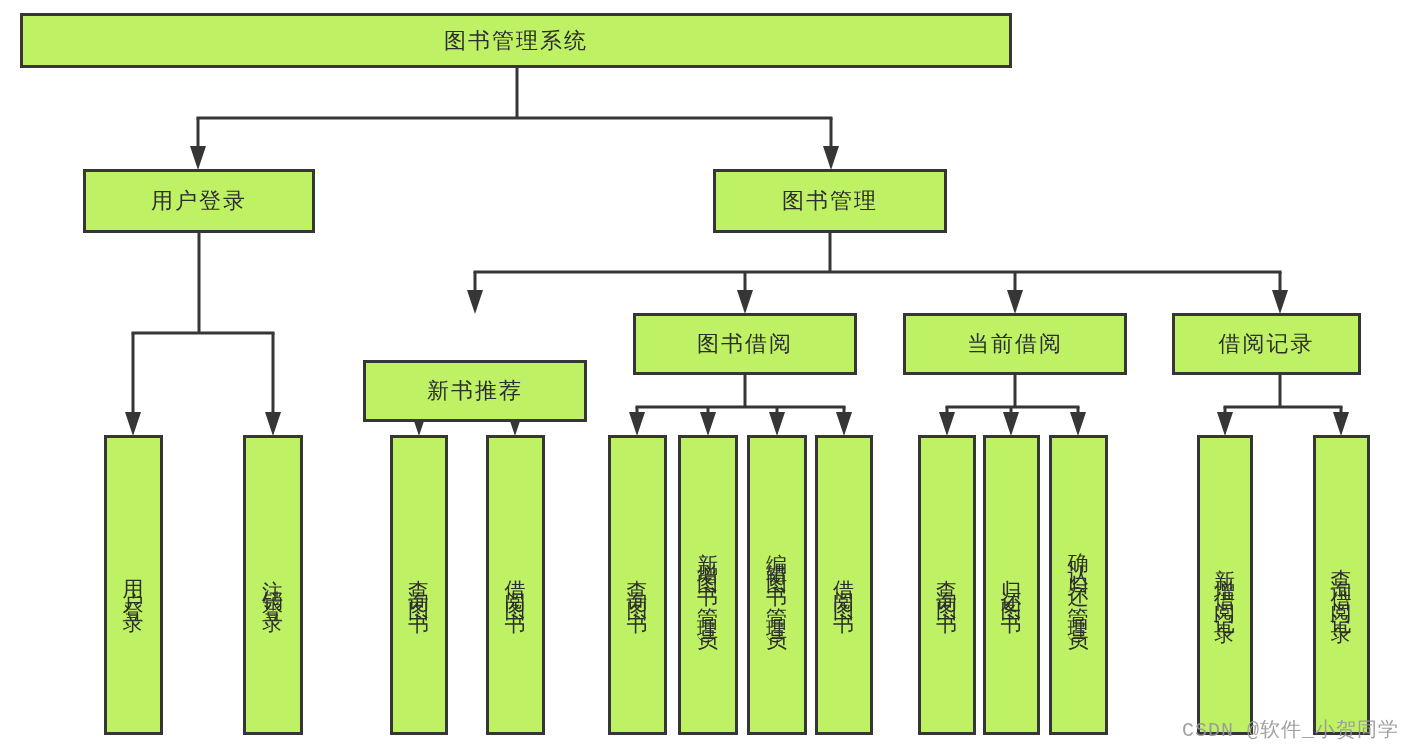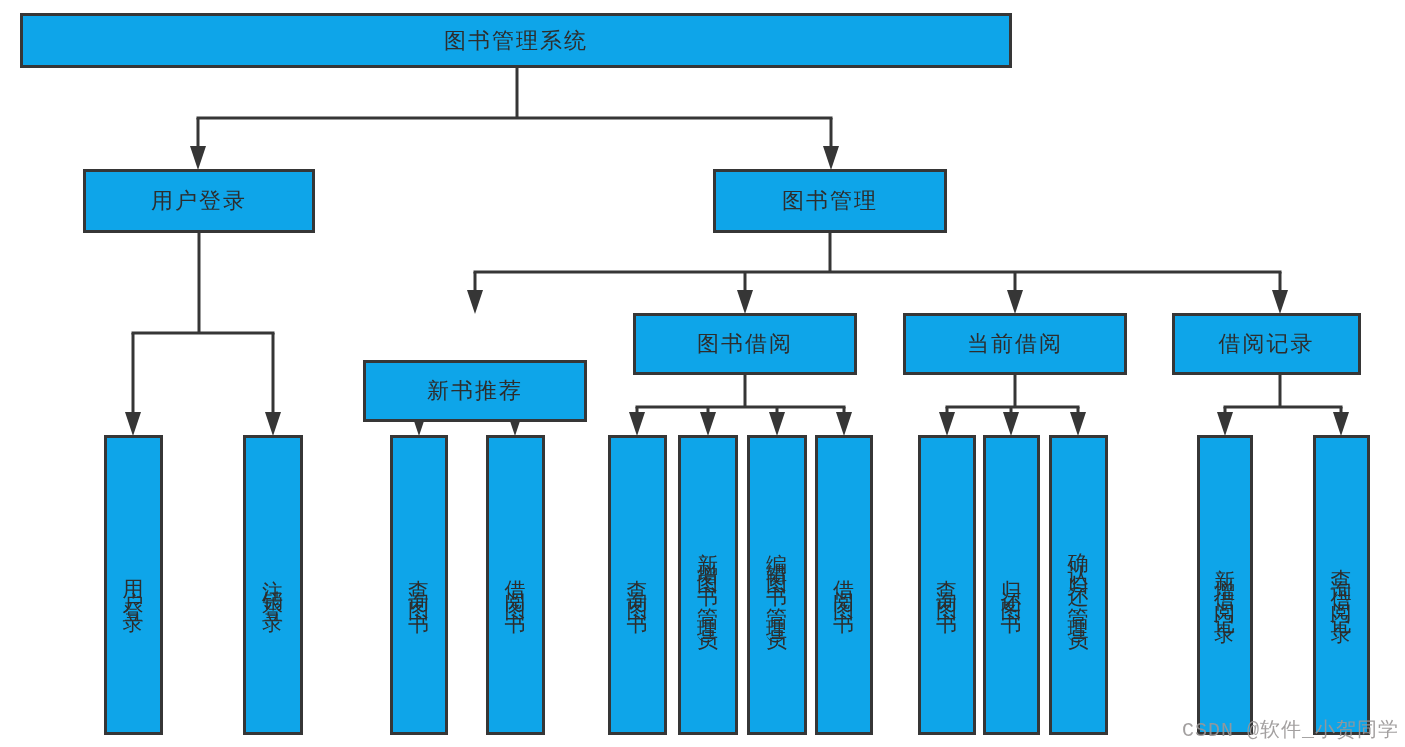--- a/index.html
+++ b/index.html
@@ -7,21 +7,21 @@
     position:relative;
     width:1405px;height:747px;
     background:#ffffff;
     font-family:"Liberation Sans","DejaVu Sans",sans-serif;
     overflow:hidden;
   }
   .node{
     position:absolute;
     box-sizing:border-box;
     border:3px solid #363636;
-    background:#0ea5e9;
+    background:#bef264;
     display:flex;
     align-items:center;
     justify-content:center;
     color:#2d2d2d;
   }
   .h-label{
     font-size:22px;
     letter-spacing:2px;
     white-space:nowrap;
   }

